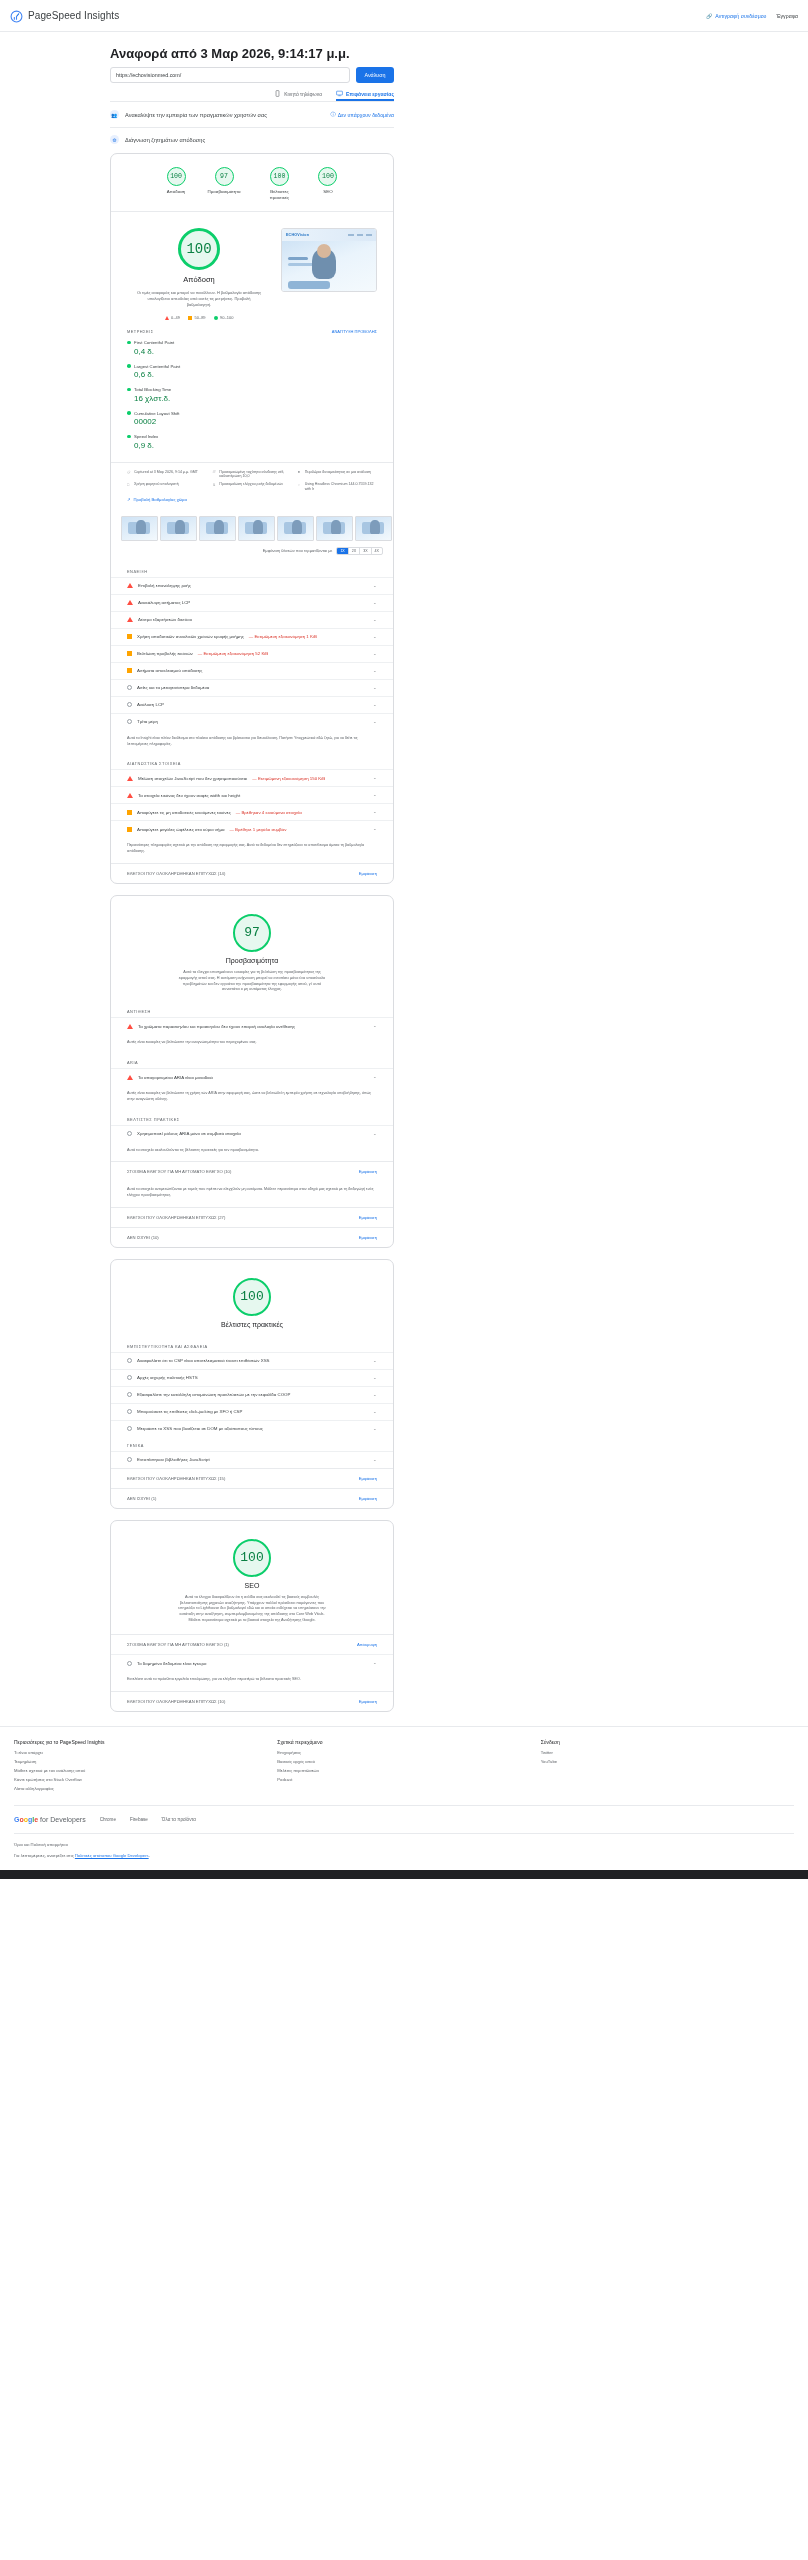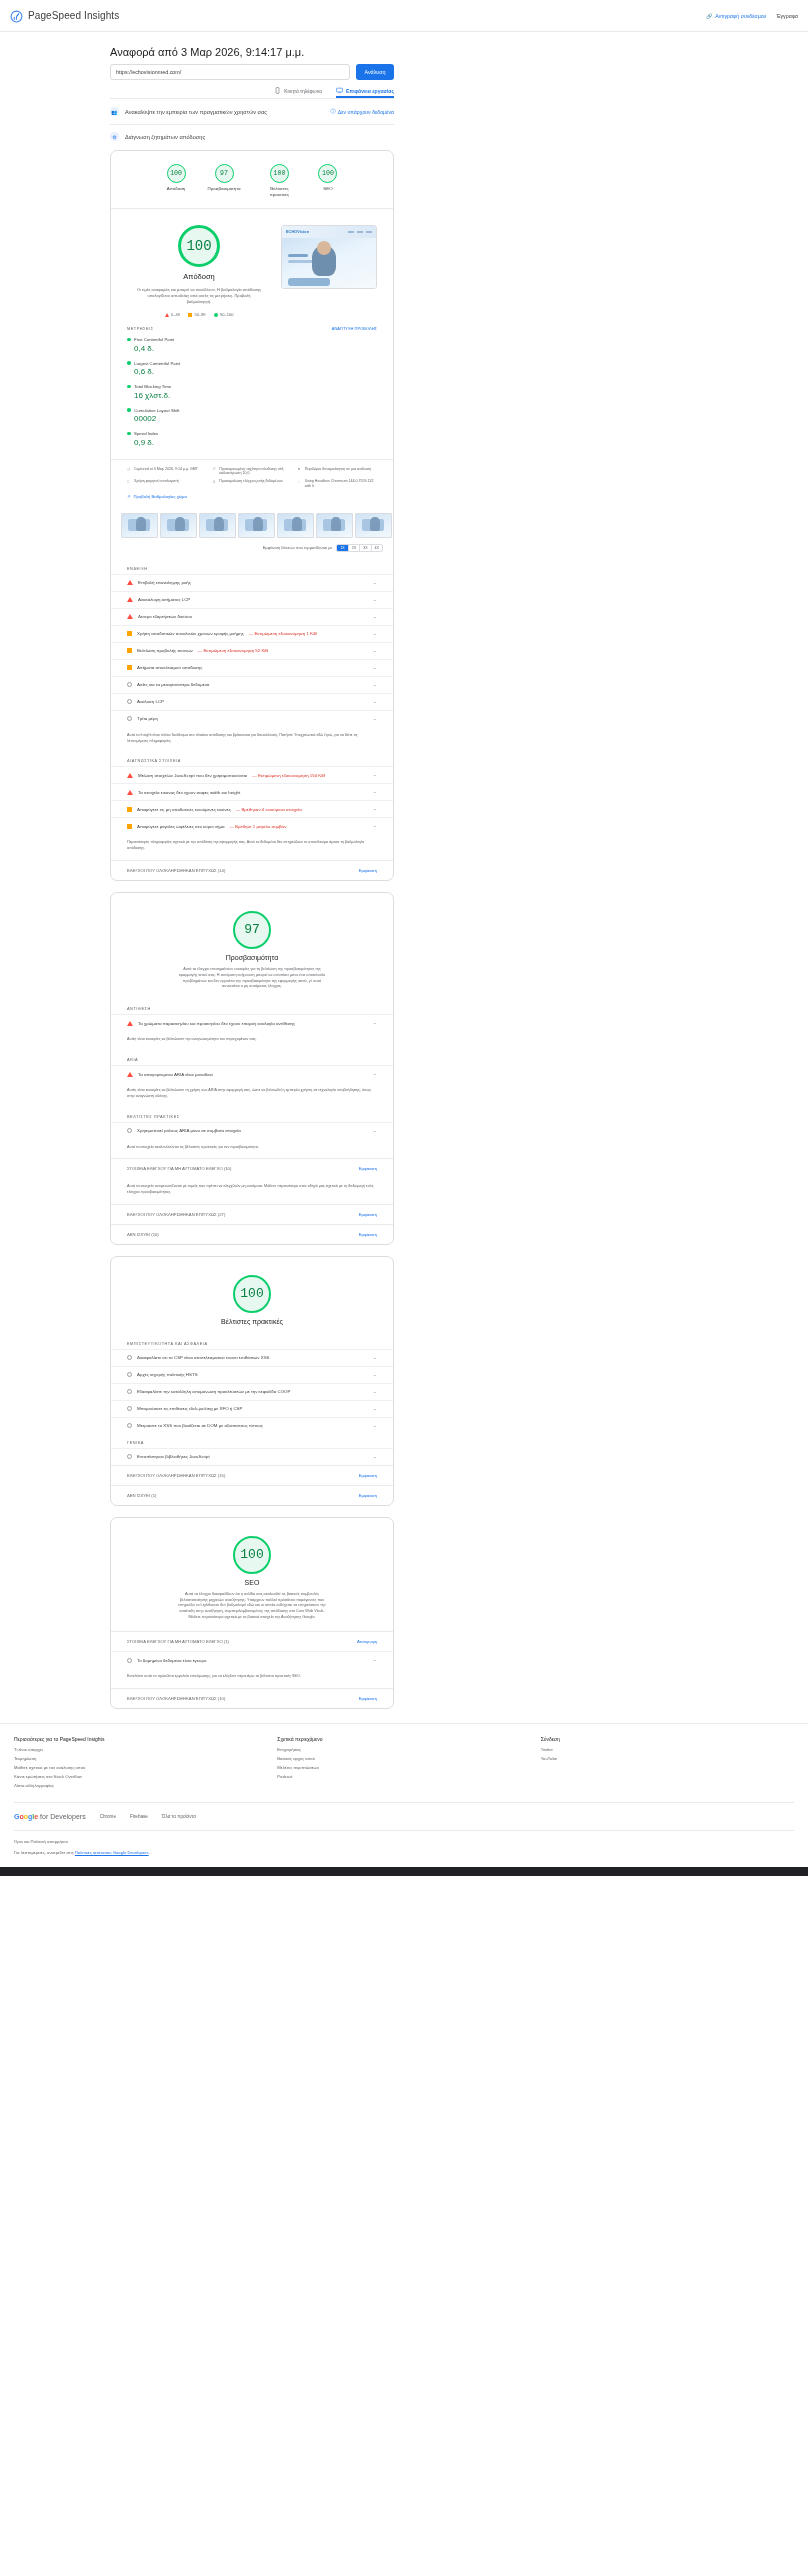--- a/index.html
+++ b/index.html
@@ -25,21 +25,21 @@
   .brand-logo { width: 13px; height: 13px; position: relative; }
   .brand-name { font-size: 10px; color: #3c4043; letter-spacing: .1px; }
   .topbar-right { margin-left: auto; display: flex; align-items: center; gap: 10px; }
   .tb-link { font-size: 5.2px; color: #1a73e8; white-space: nowrap; display:flex; align-items:center; gap:2px;}
   .tb-link.dark { color: #3c4043; }
 
   
   .page { padding: 0 0 0 0; }
   .content { width: 284px; margin: 0 auto 0 110px; }
 
-  .report-date { font-size: 11px; color: #202124; padding: 14px 0 6px 0; }
+  .report-date { font-size: 13px; color: #202124; padding: 14px 0 6px 0; font-weight: bold; }
 
   .url-row { display: flex; align-items: stretch; gap: 6px; }
   .url-input {
     flex: 1; height: 16px;
     border: 1px solid #dadce0; border-radius: 3px;
     font-size: 5.4px; color: #3c4043;
     padding: 0 5px; background: #fff;
     font-family: "Liberation Sans", sans-serif;
   }
   .analyze-btn {

